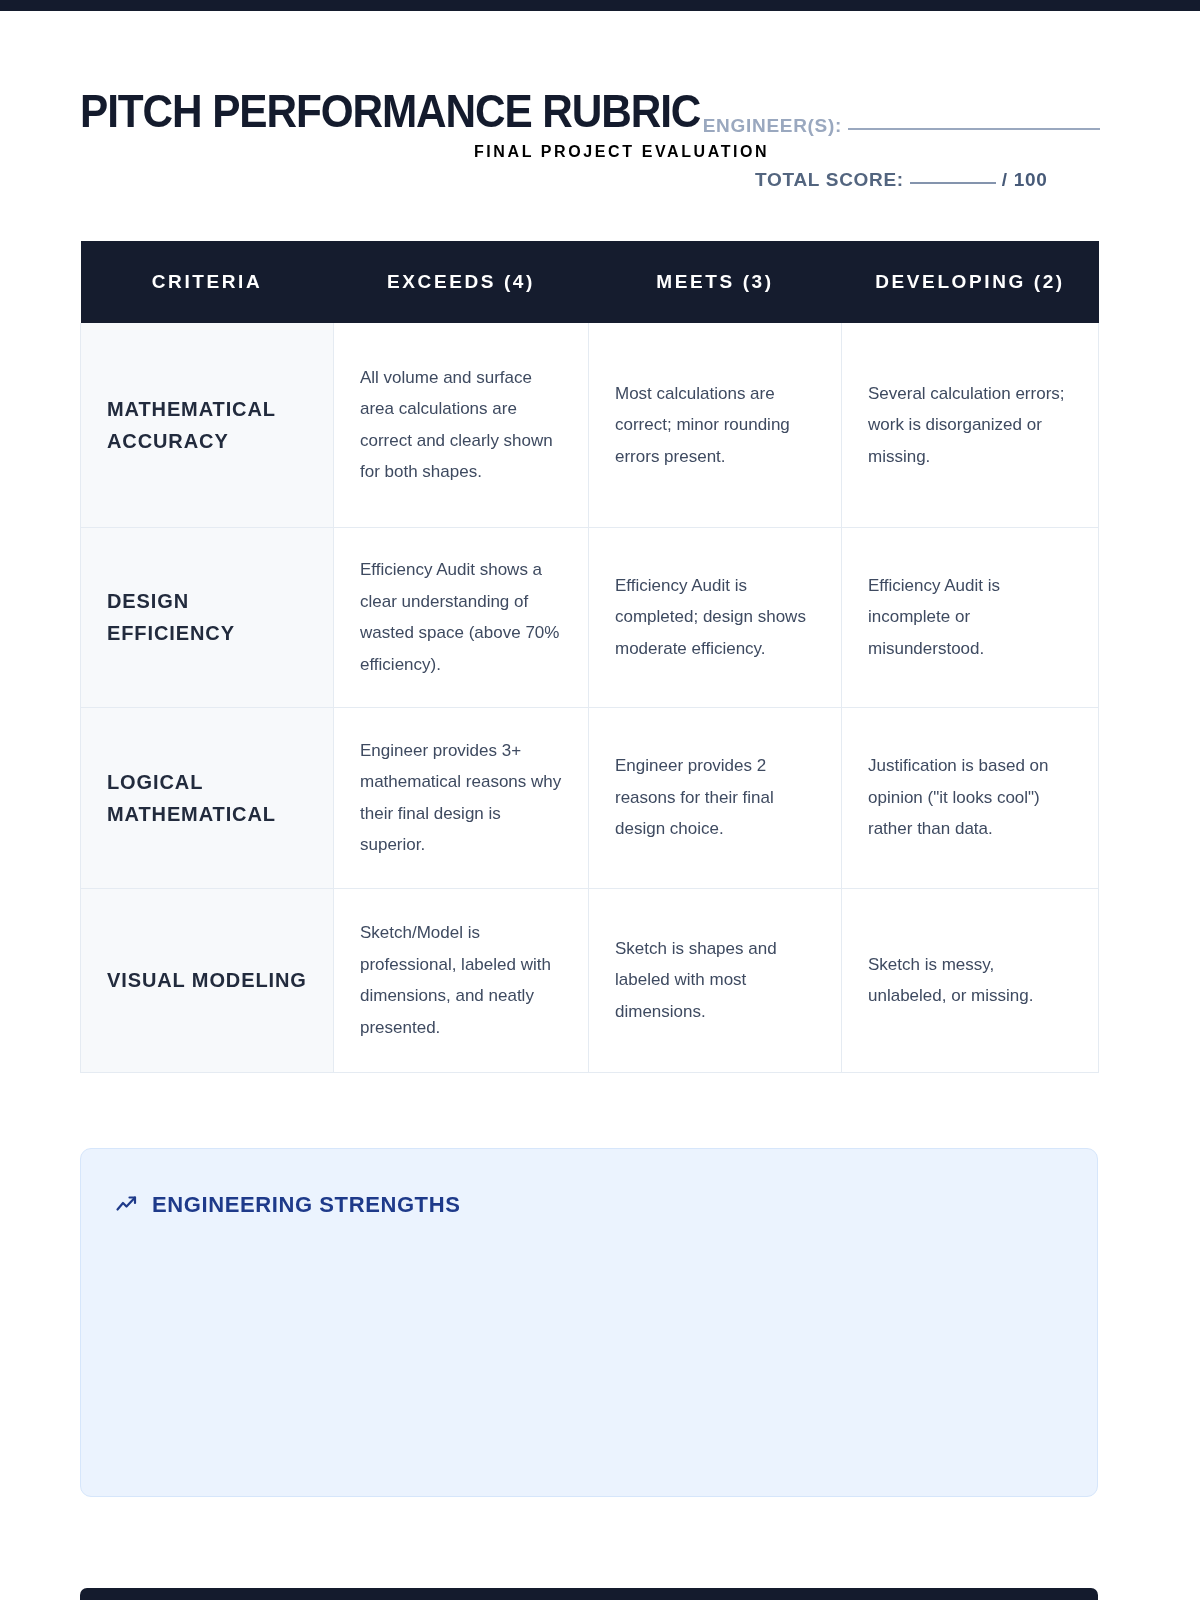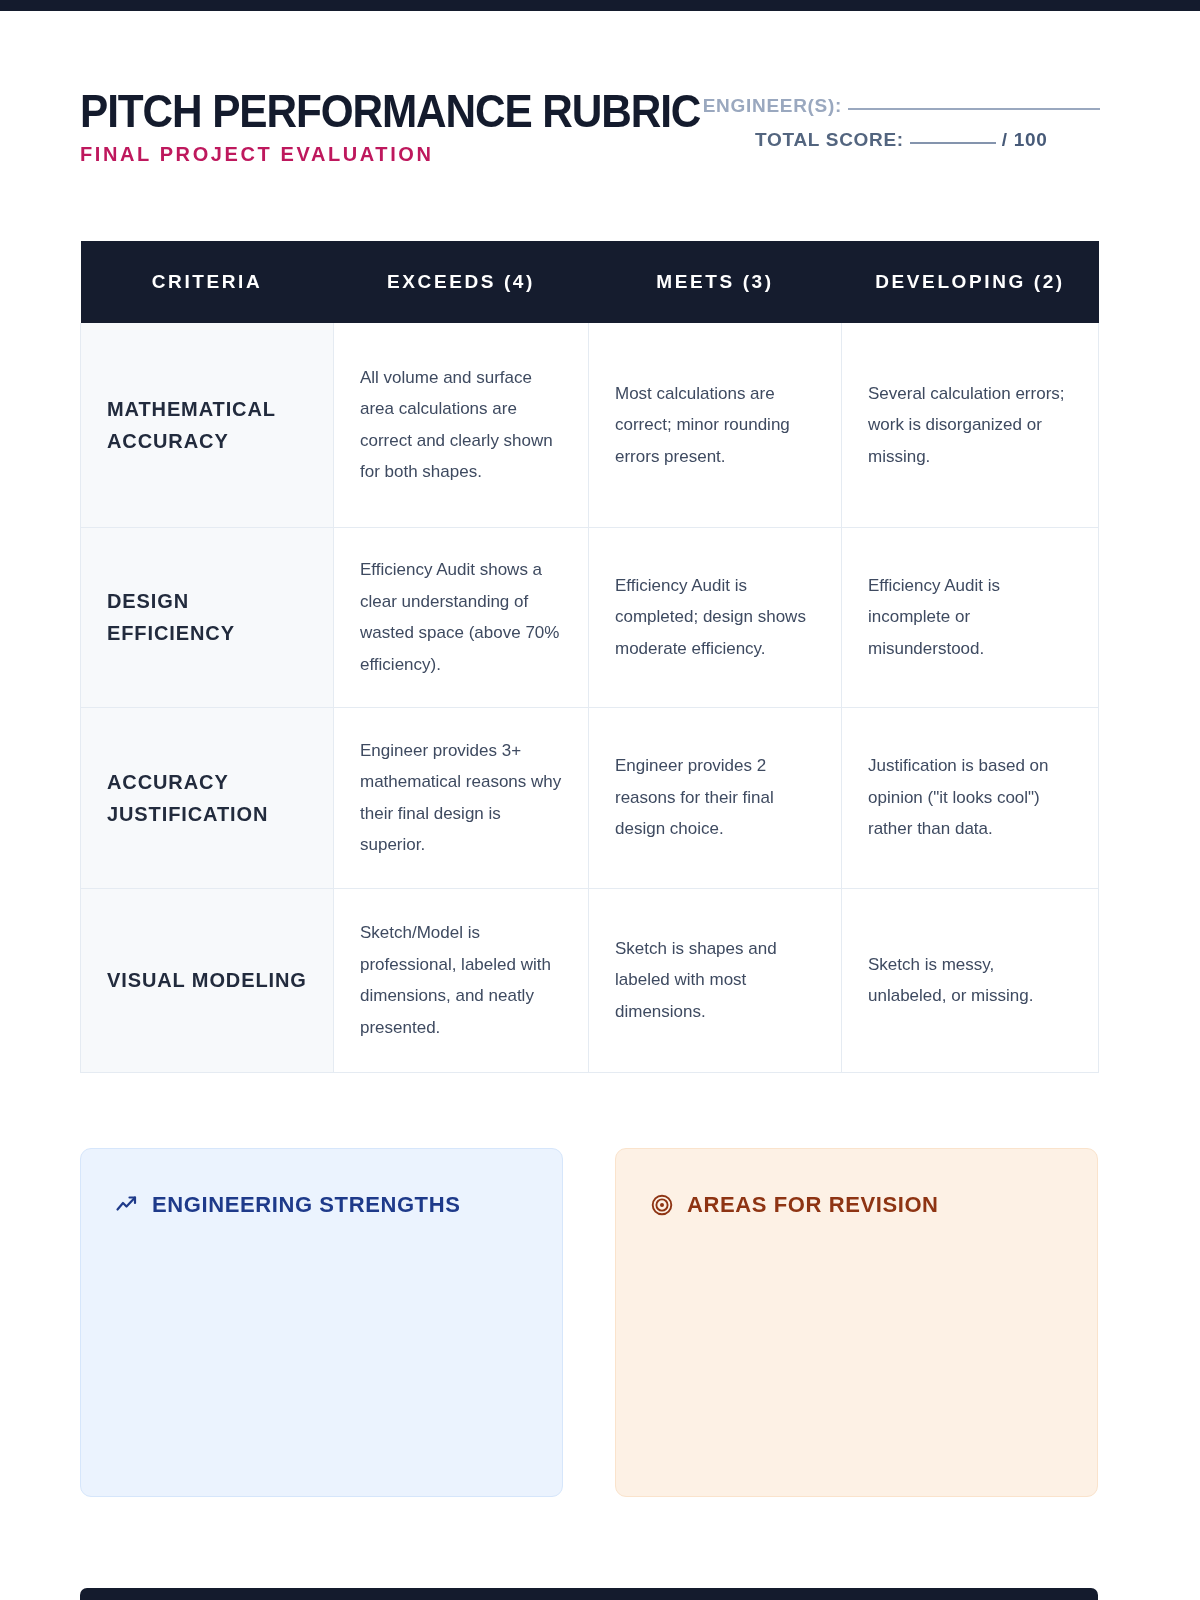--- a/index.html
+++ b/index.html
@@ -56,40 +56,42 @@
     font-weight: 700;
     line-height: 52px;
     letter-spacing: -1.2px;
     color: #141B2D;
     transform: scaleX(0.90);
     transform-origin: left center;
     white-space: nowrap;
   }
   .doc-subtitle {
     margin: 6px 0 0 0;
-    font-size: 20px;
+    font-size: 16px;
     font-weight: 700;
     letter-spacing: 2.6px;
-    color: #be185d;
-    white-space: nowrap;
+    color: #000000;
+    white-space: nowrap;
+    text-align: right;
   }
 
   .meta-block {
     position: absolute;
     right: 0;
     top: 4px;
     text-align: right;
     white-space: nowrap;
   }
   .meta-line {
     font-size: 19px;
     font-weight: 700;
     letter-spacing: 0.7px;
     line-height: 34px;
     white-space: nowrap;
+    margin-top: 20px;
   }
   .meta-line.engineers { color: #9AA8BF; }
   .meta-line.score { color: #8494AD; text-align: center; }
   .meta-line .rule {
     display: inline-block;
     border-bottom: 2px solid currentColor;
     vertical-align: 2px;
   }
   .meta-line.engineers .rule { width: 252px; }
   .meta-line.score .rule { width: 86px; }
@@ -235,21 +237,21 @@
       <td>Most calculations are correct; minor rounding errors present.</td>
       <td>Several calculation errors; work is disorganized or missing.</td>
     </tr>
     <tr class="r2">
       <td class="criteria-cell">DESIGN EFFICIENCY</td>
       <td>Efficiency Audit shows a clear understanding of wasted space (above 70% efficiency).</td>
       <td>Efficiency Audit is completed; design shows moderate efficiency.</td>
       <td>Efficiency Audit is incomplete or misunderstood.</td>
     </tr>
     <tr class="r3">
-      <td class="criteria-cell">ACCURACY JUSTIFICATION</td>
+      <td class="criteria-cell">LOGICAL MATHEMATICAL</td>
       <td>Engineer provides 3+ mathematical reasons why their final design is superior.</td>
       <td>Engineer provides 2 reasons for their final design choice.</td>
       <td>Justification is based on opinion ("it looks cool") rather than data.</td>
     </tr>
     <tr class="r4">
       <td class="criteria-cell">VISUAL MODELING</td>
       <td>Sketch/Model is professional, labeled with dimensions, and neatly presented.</td>
       <td>Sketch is shapes and labeled with most dimensions.</td>
       <td>Sketch is messy, unlabeled, or missing.</td>
     </tr>
@@ -262,27 +264,16 @@
     <div class="note-head">
       <svg class="note-icon" width="24" height="24" viewBox="0 0 24 24" fill="none" stroke="#1E3A8A" stroke-width="2.2" stroke-linecap="round" stroke-linejoin="round">
         <polyline points="2.5,16.5 8,10 11.5,13.5 20,4.5"></polyline>
         <polyline points="14.5,4.5 20,4.5 20,10"></polyline>
       </svg>
       <span class="note-title">ENGINEERING STRENGTHS</span>
     </div>
     <div class="note-body"></div>
   </div>
 
-  <div class="note-box revision">
-    <div class="note-head">
-      <svg class="note-icon" width="24" height="24" viewBox="0 0 24 24" fill="none" stroke="#8E3413" stroke-width="1.9">
-        <circle cx="12" cy="12" r="9.3"></circle>
-        <circle cx="12" cy="12" r="5.6"></circle>
-        <circle cx="12" cy="12" r="2" fill="#8E3413" stroke="none"></circle>
-      </svg>
-      <span class="note-title">AREAS FOR REVISION</span>
-    </div>
-    <div class="note-body"></div>
-  </div>
 
 </div>
 
 <div class="bottom-bar"></div>
 
 </body></html>

